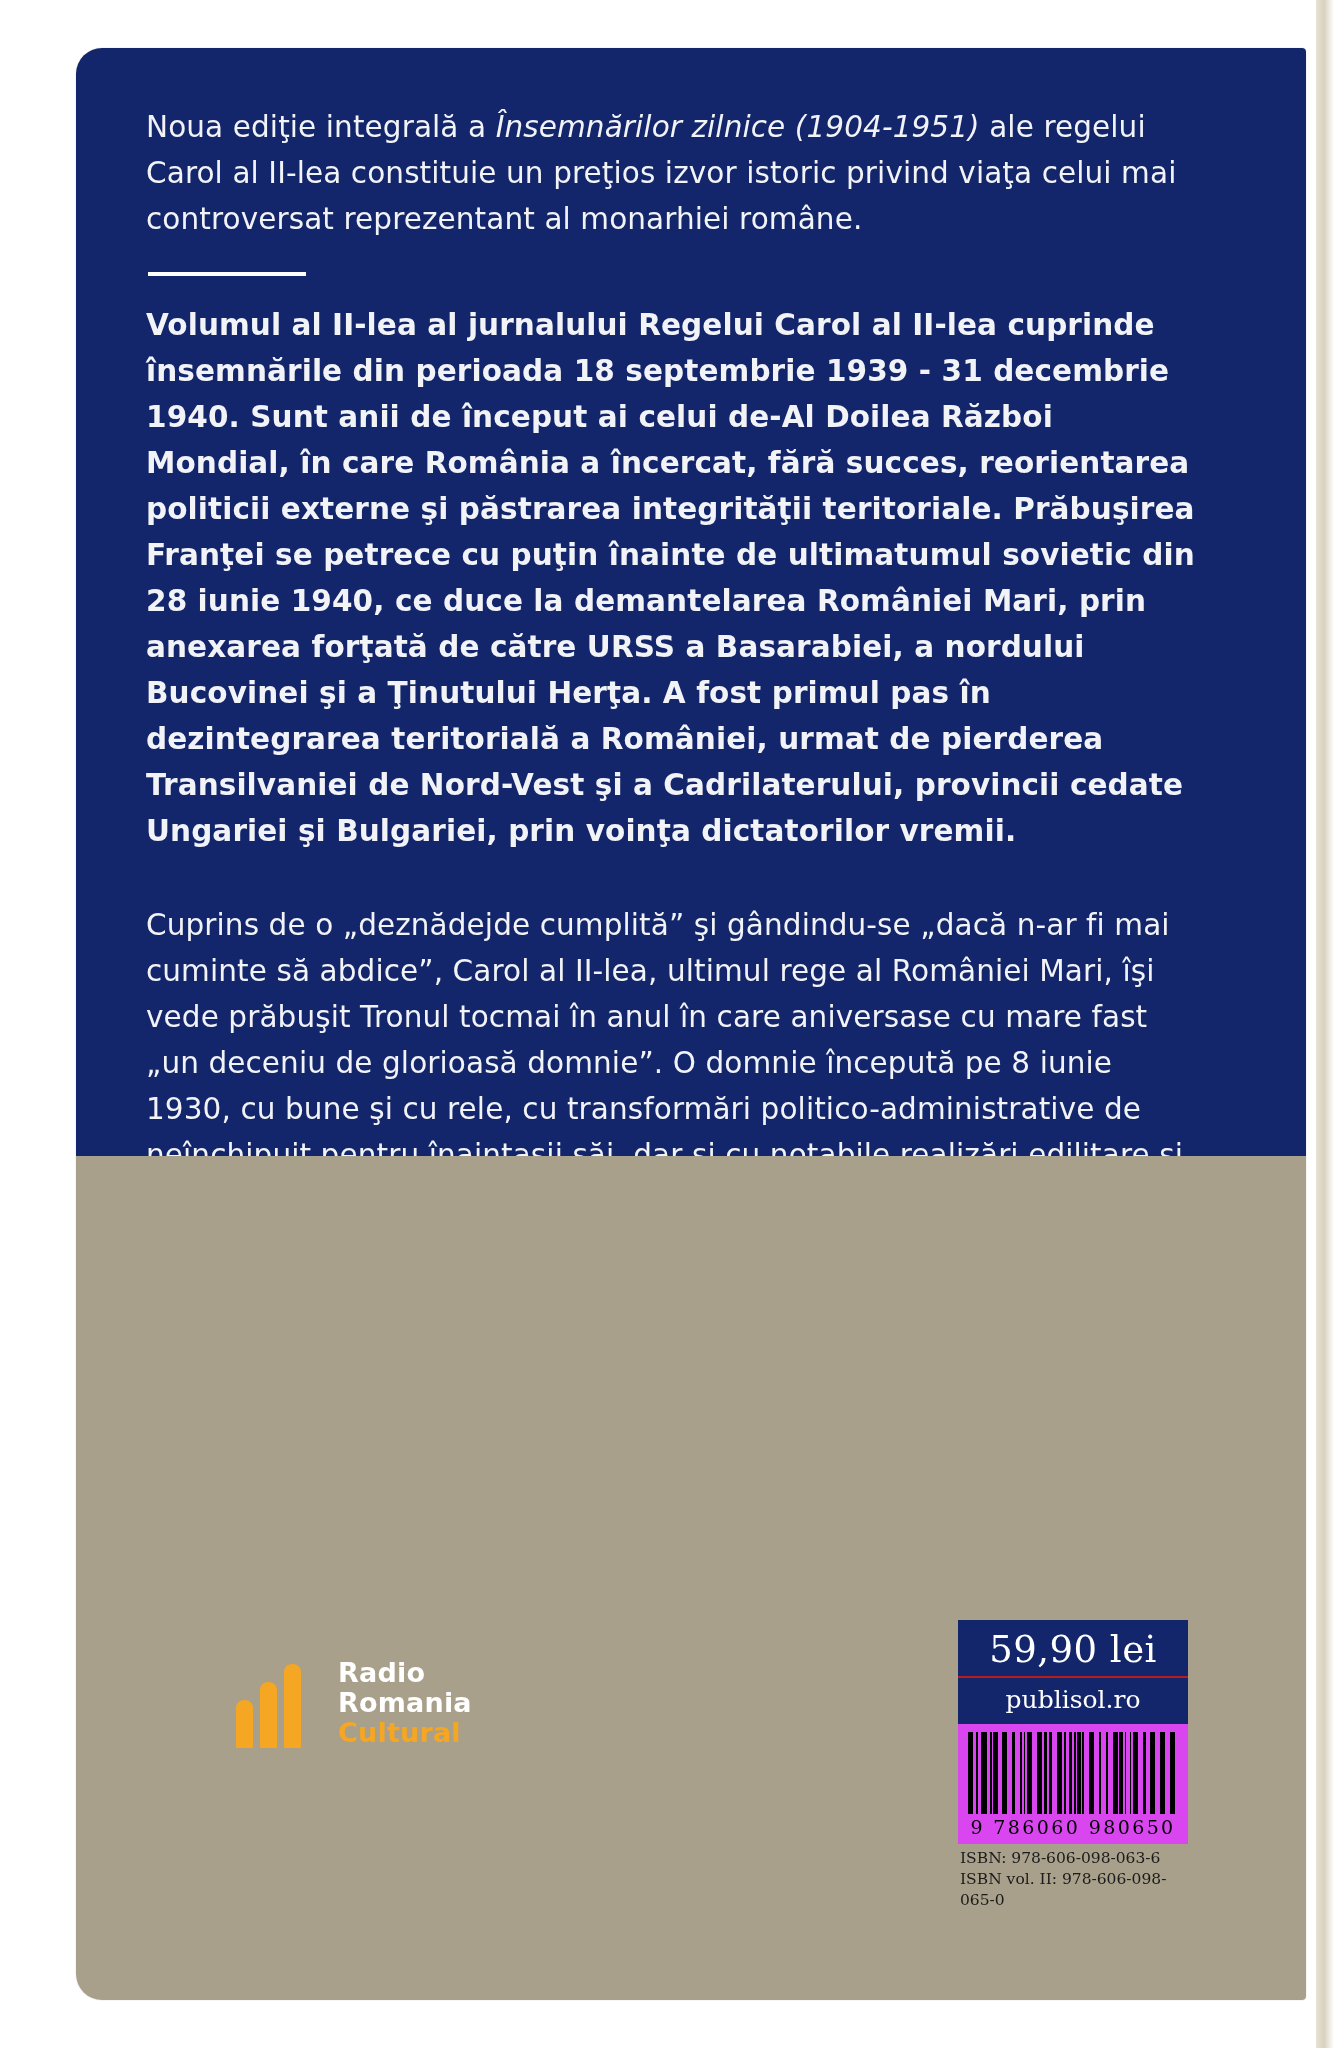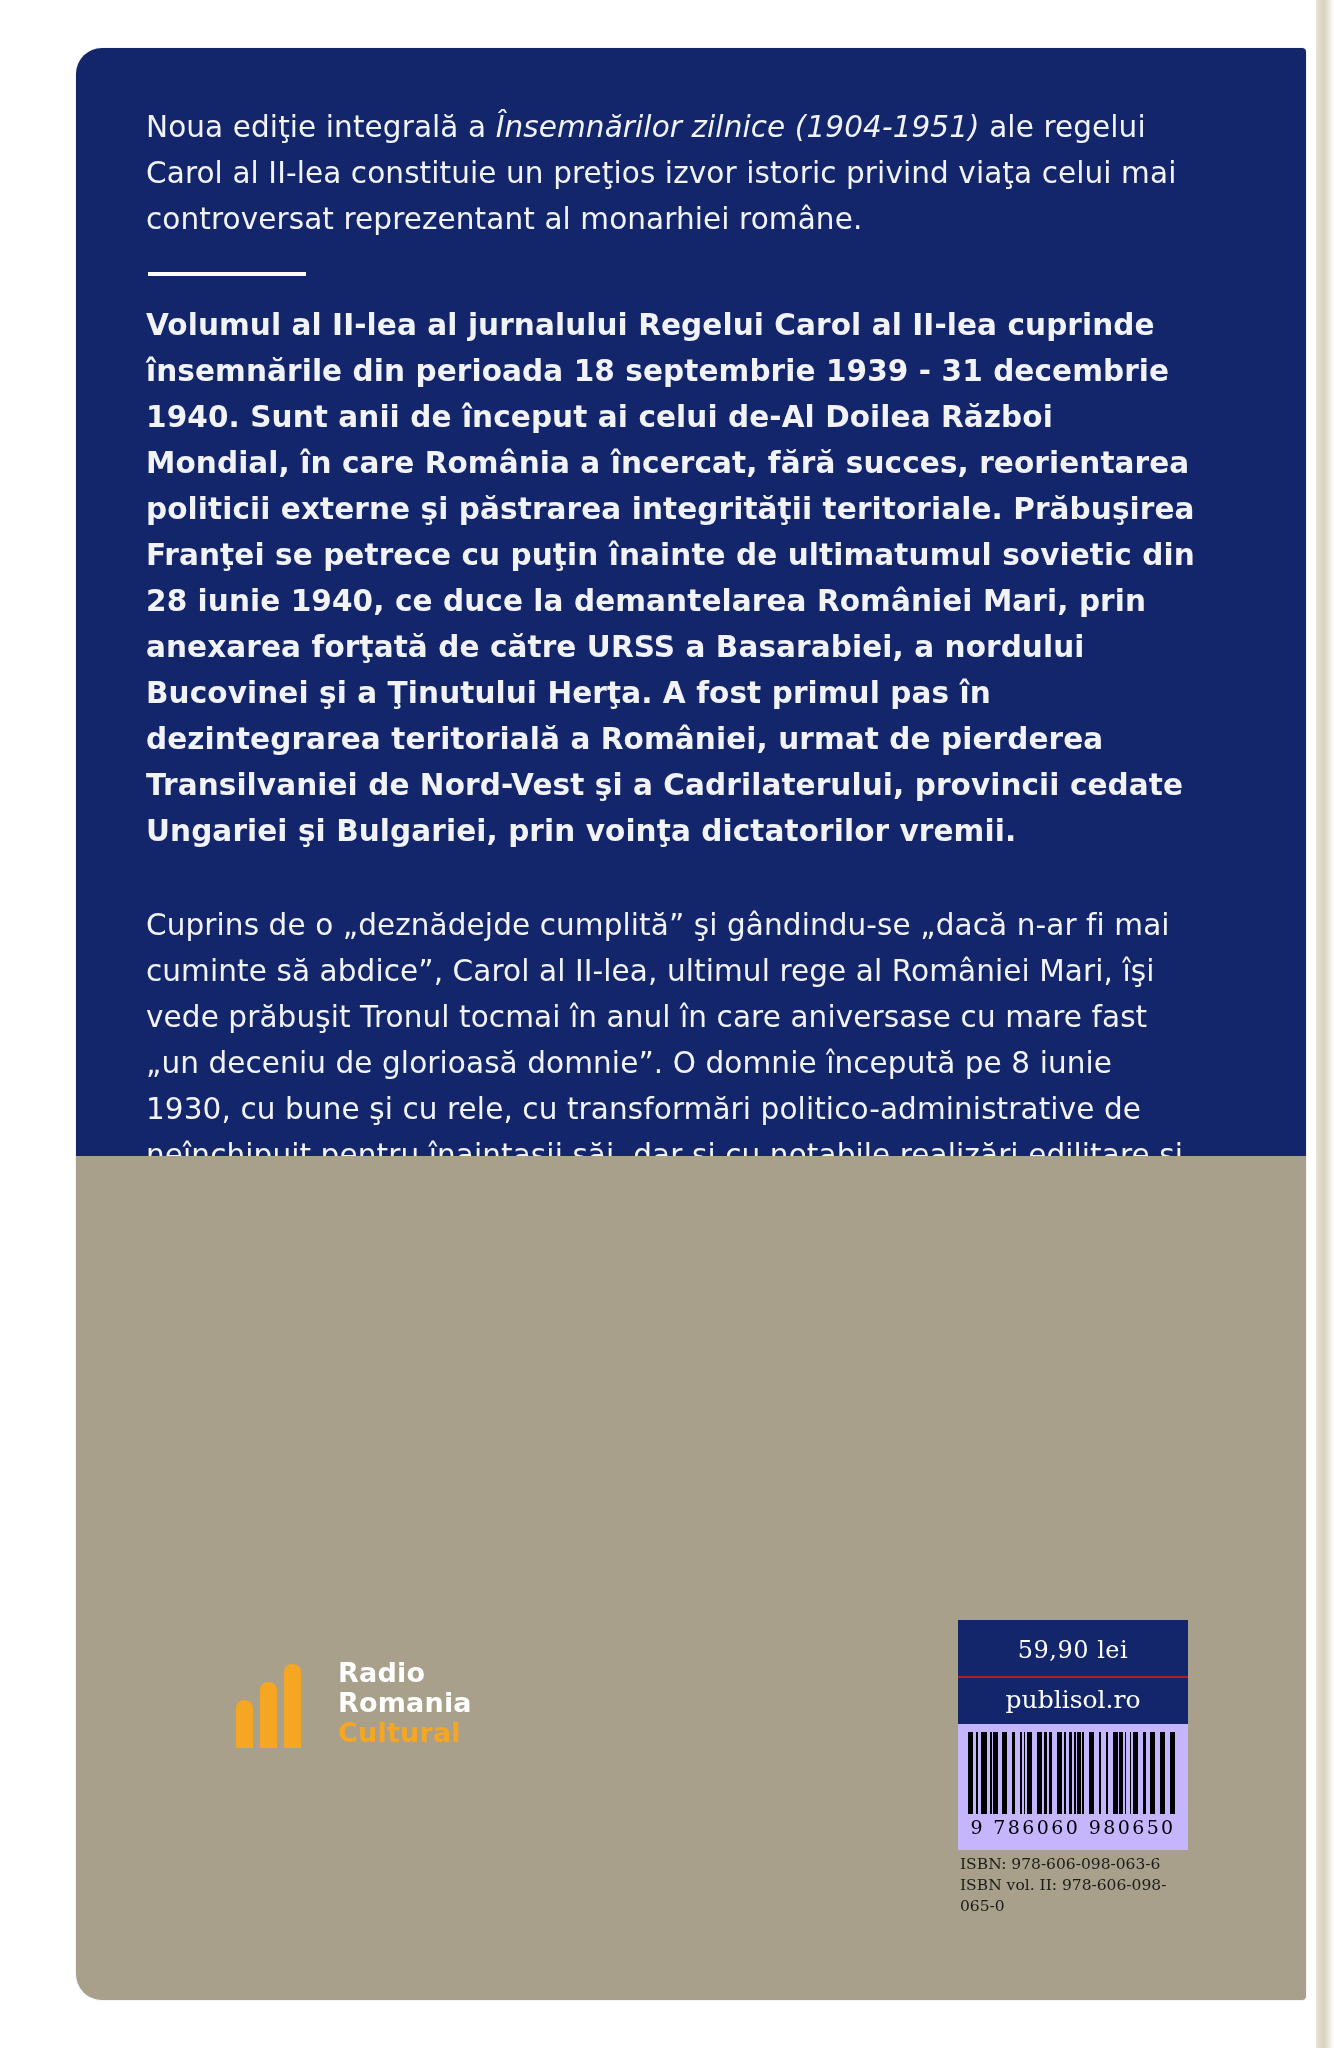--- a/index.html
+++ b/index.html
@@ -149,35 +149,35 @@
     width: 230px;
   }
   .price-box {
     background: #13266b;
     color: #ffffff;
     text-align: center;
     padding: 10px 0 4px 0;
   }
   .price {
     font-family: "DejaVu Serif", serif;
-    font-size: 24px;
+    font-size: 37px;
     line-height: 40px;
     letter-spacing: 0.5px;
   }
   .site {
     font-family: "DejaVu Serif", serif;
     font-size: 25px;
     line-height: 40px;
     border-top: 2px solid #b91c1c;
     margin-top: 6px;
     padding-top: 2px;
   }
   .barcode-wrap {
-    background: #c4b5fd;
-    padding: 8px 10px 12px 10px;
+    background: #d946ef;
+    padding: 8px 10px 6px 10px;
   }
   .barcode {
     height: 82px;
     display: flex;
     align-items: stretch;
     gap: 0;
   }
   .barcode i {
     display: block;
     background: #000000;

